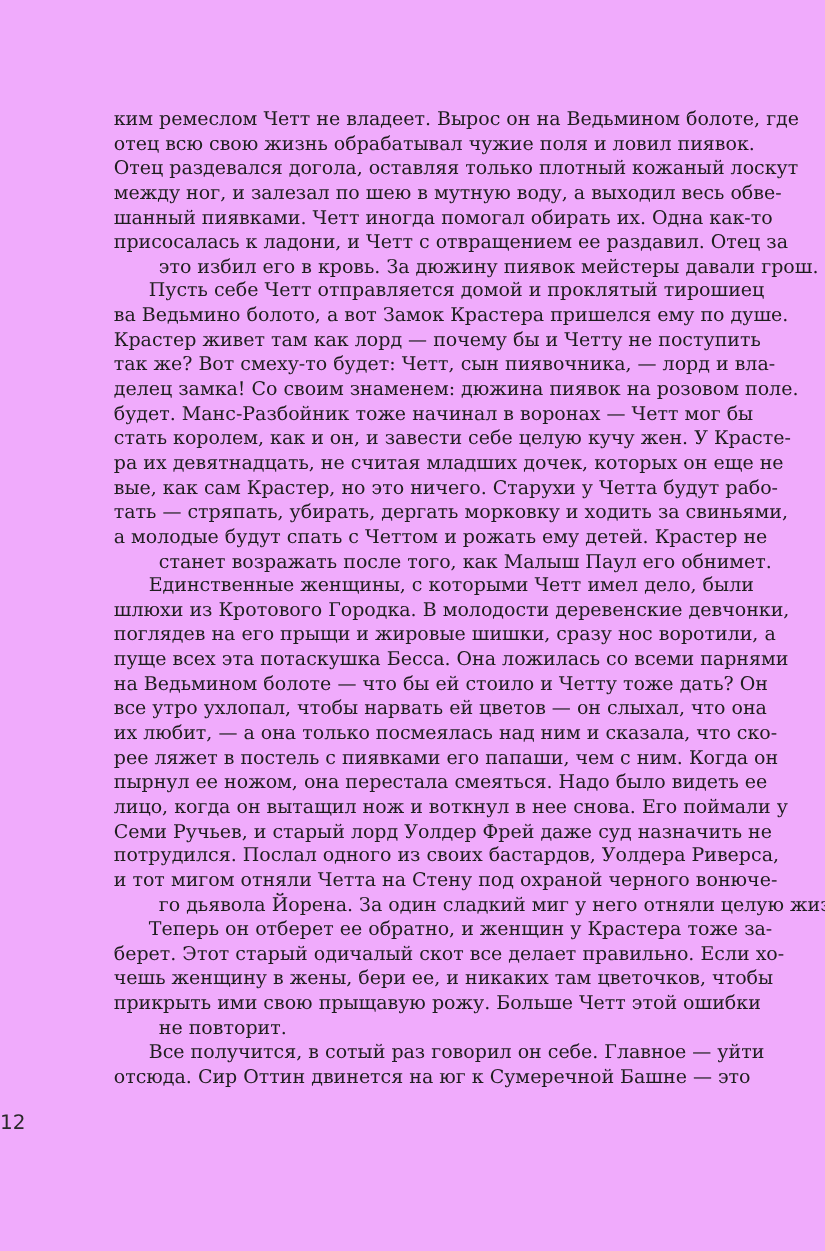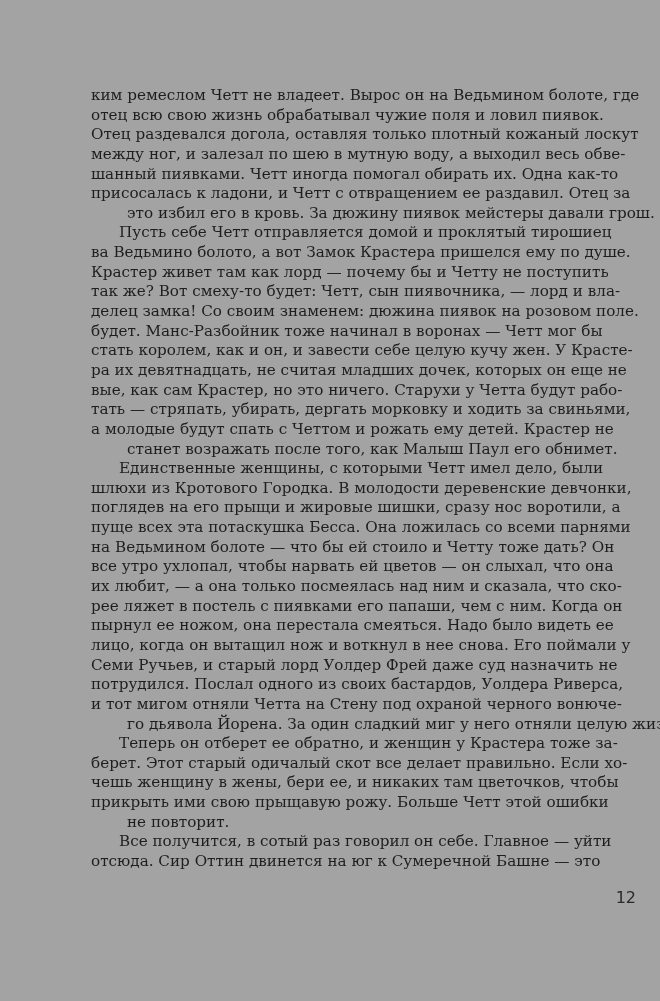--- a/index.html
+++ b/index.html
@@ -5,21 +5,21 @@
   html, body { margin: 0; padding: 0; }
   body {
     width: 660px; height: 1001px;
     background: #ffffff;
     position: relative;
     overflow: hidden;
   }
   .page {
     position: absolute;
     left: 0; top: 0; width: 660px; height: 1001px;
-    background: #a3a3a3;
+    background: #f0abfc;
   }
   .text-block {
     position: absolute;
     left: 91px; top: 86px;
     width: 491px;
     font-family: "DejaVu Serif", "Liberation Serif", serif;
     font-size: 15.2px;
     line-height: 19.65px;
     color: #1e1e1e;
   }
@@ -30,21 +30,21 @@
     text-align-last: justify;
     height: 19.65px;
     overflow: visible;
   }
   .line.last { text-align-last: left; margin-left: 36px; }
   .line.indent { padding-left: 28px; }
   .page-number {
     position: absolute;
     left: 0; width: 636px;
     top: 888px;
-    text-align: right;
+    text-align: left;
     font-family: "DejaVu Sans", "Liberation Sans", sans-serif;
     font-size: 16px;
     color: #2a2a2a;
   }
 </style>
 </head>
 <body>
 
 <div class="page">
   <div class="text-block" id="text-block">

